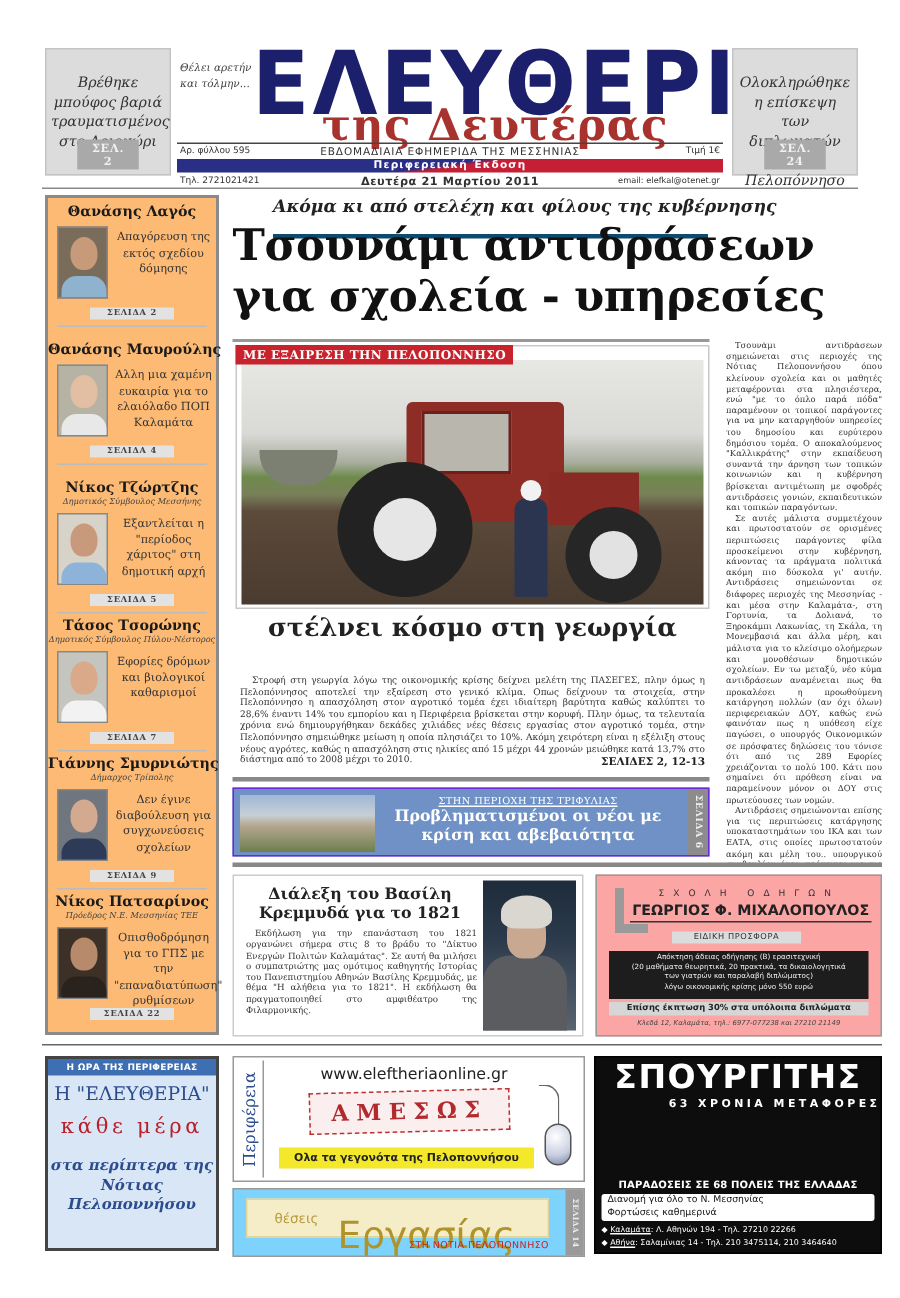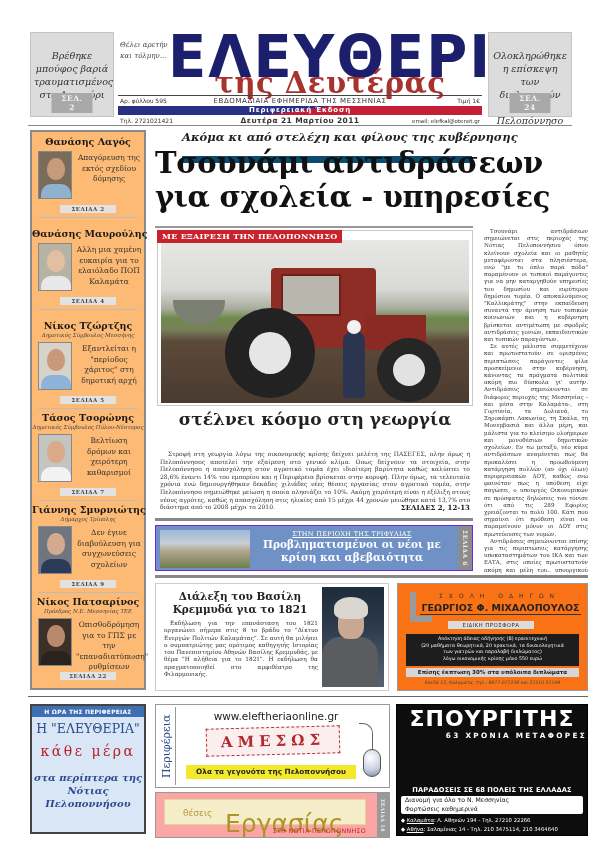--- a/index.html
+++ b/index.html
@@ -95,21 +95,21 @@
   .col-page {
     margin: 2px auto 0 auto; width: 56px; background: #e2e2e2; text-align: center;
     font-size: 5.5px; font-weight: bold; line-height: 8px; color: #444; letter-spacing: 0.5px;
   }
   .col-sep { margin: 4px 6px 0 6px; height: 1px; background: #bbb; }
 
   
   .kicker {
     position: absolute; left: 182px; top: 130px; width: 290px;
     text-align: right; font-style: italic; font-weight: bold; font-size: 11.5px; line-height: 14px;
-    color: #222; border-bottom: 7px solid #0c4a6e; padding-bottom: 12px; white-space: nowrap;
+    color: #222; border-bottom: 3px solid #0c4a6e; padding-bottom: 12px; white-space: nowrap;
   }
   .headline {
     position: absolute; left: 155px; top: 146px; width: 323px;
     text-align: center; font-family: "DejaVu Serif", serif; font-weight: bold;
     font-size: 29px; line-height: 34px; color: #111; letter-spacing: -0.3px; white-space: nowrap;
   }
   .lead-rule { position: absolute; left: 155px; top: 226px; width: 318px; height: 2px; background: #999; }
 
   
   .photo-frame {
@@ -195,21 +195,21 @@
     position: absolute; right: 4px; top: 3px; width: 62px; height: 100px;
     background: linear-gradient(180deg, #1d2b3a 0%, #2c3b4c 40%, #5a6471 100%);
   }
   .krem-hair { position: absolute; right: 16px; top: 10px; width: 34px; height: 22px; border-radius: 50% 50% 30% 30%; background: #dad7d1; }
   .krem-face { position: absolute; right: 20px; top: 22px; width: 26px; height: 30px; border-radius: 40%; background: #c8a890; }
   .krem-suit { position: absolute; right: 6px; top: 50px; width: 56px; height: 50px; border-radius: 18px 18px 0 0; background: #5a5c60; }
 
   
   .drive {
     position: absolute; left: 397px; top: 583px; width: 191px; height: 108px;
-    border: 1px solid #999; background: #f97316;
+    border: 1px solid #999; background: #fca5a5;
   }
   .drive-L { position: absolute; left: 12px; top: 8px; width: 6px; height: 30px; background: #9a9a9a; }
   .drive-L2 { position: absolute; left: 12px; top: 32px; width: 22px; height: 6px; background: #9a9a9a; }
   .drive-school {
     position: absolute; left: 22px; right: 8px; top: 8px; font-family: "DejaVu Sans", sans-serif;
     font-size: 6px; letter-spacing: 6px; color: #333; text-align: center; white-space: nowrap;
   }
   .drive-name {
     position: absolute; left: 22px; right: 6px; top: 18px; font-family: "DejaVu Sans", sans-serif;
     font-size: 9.5px; font-weight: bold; color: #222; text-align: center; white-space: nowrap;
@@ -273,21 +273,21 @@
   }
   .online-mouse {
     position: absolute; right: 8px; top: 44px; width: 18px; height: 28px; border-radius: 9px;
     background: radial-gradient(circle at 40% 30%, #ffffff 0%, #c8cfe0 60%, #7c86a8 100%);
     border: 1px solid #555;
   }
   .online-cord { position: absolute; right: 16px; top: 18px; width: 14px; height: 28px; border: 1px solid #666; border-left: none; border-bottom: none; border-radius: 0 10px 0 0; }
 
   .jobs {
     position: absolute; left: 155px; top: 792px; width: 235px; height: 46px;
-    border: 1px solid #999; background: #fca5a5; padding-left: 16px;
+    border: 1px solid #999; background: #7dd3fc; padding-left: 16px;
   }
   .jobs-inner {
     position: absolute; left: 8px; width: 202px; top: 6px; height: 26px;
     background: #f5edc8; border: 1px solid #e2d59a;
   }
   .jobs-small { position: absolute; left: 18px; top: 8px; font-family: "DejaVu Sans", sans-serif; font-size: 9px; color: #b69a3a; }
   .jobs-big { position: absolute; left: 60px; top: 11px; font-family: "DejaVu Sans", sans-serif; font-size: 25px; line-height: 26px; color: #b0932a; }
   .jobs-sub {
     position: absolute; left: 60px; width: 150px; top: 34px; text-align: right;
     font-family: "DejaVu Sans", sans-serif; font-size: 6.3px; line-height: 8px; color: #c2242c; letter-spacing: 0.3px; white-space: nowrap;
@@ -404,21 +404,21 @@
   </div>
 
   <div class="col-entry" style="top:280px;">
     <div class="col-name">Τάσος Τσορώνης</div>
     <div class="col-role">Δημοτικός Σύμβουλος Πύλου-Νέστορος</div>
     <div class="col-body">
       <div class="col-photo" style="background:#c5c5bf;">
         <div class="col-head" style="background:#d9a98a;"></div>
         <div class="col-body-shape" style="background:#f2f2f2;"></div>
       </div>
-      <div class="col-headline">Βελτίωση δρόμων και χειρότερη καθαρισμοί</div>
+      <div class="col-headline">Εφορίες δρόμων και βιολογικοί καθαρισμοί</div>
     </div>
     <div class="col-page">ΣΕΛΙΔΑ 7</div>
     <div class="col-sep"></div>
   </div>
 
   <div class="col-entry" style="top:372px;">
     <div class="col-name">Γιάννης Σμυρνιώτης</div>
     <div class="col-role">Δήμαρχος Τρίπολης</div>
     <div class="col-body">
       <div class="col-photo" style="background:#6f7680;">

